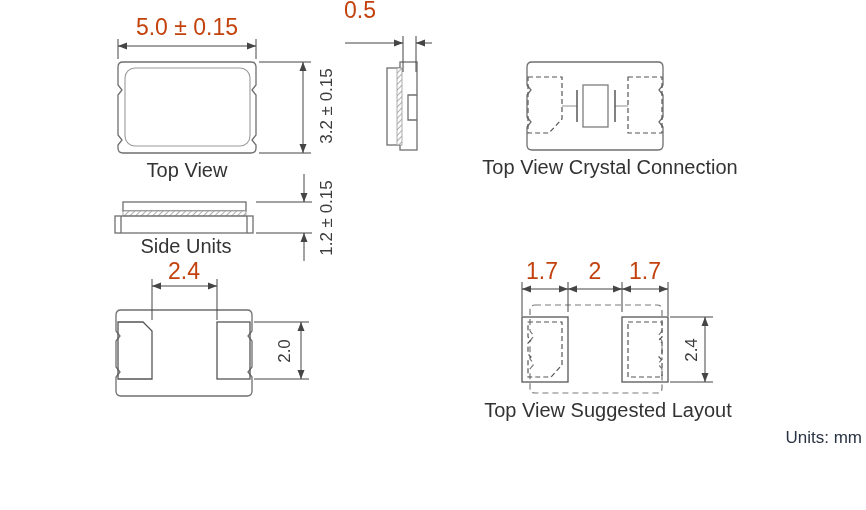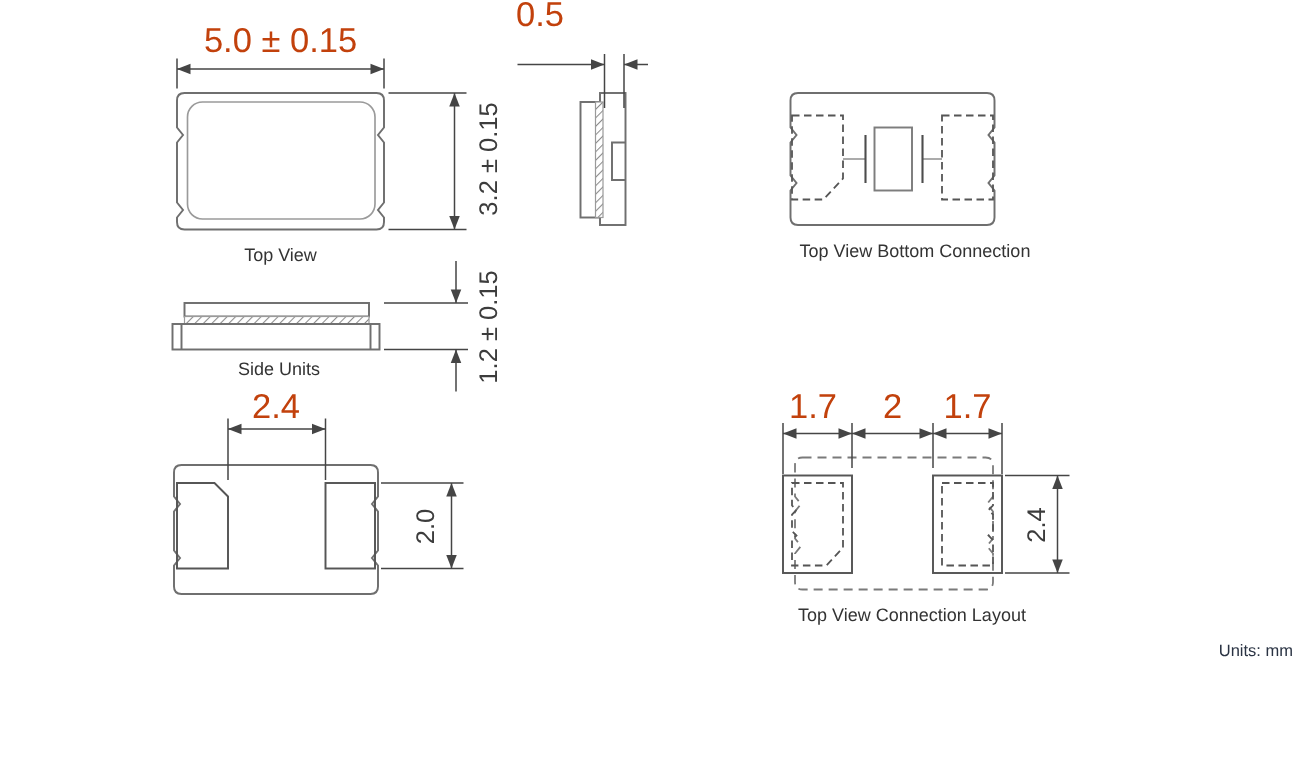--- a/index.html
+++ b/index.html
@@ -24,26 +24,26 @@
     font-size:23px;color:#c2410c;line-height:1;
     transform:translate(-50%,-50%);
   }
   .dim-v{
     position:absolute;white-space:nowrap;
     font-size:17px;color:#3c3c3c;line-height:1;
     transform:translate(-50%,-50%) rotate(-90deg);
   }
   .view-label{
     position:absolute;white-space:nowrap;
-    font-size:12px;color:#333333;line-height:1;
+    font-size:20px;color:#333333;line-height:1;
     transform:translate(-50%,-50%);
   }
   .units{
     position:absolute;white-space:nowrap;
-    font-size:11px;color:#2a3343;line-height:1;
+    font-size:17px;color:#2a3343;line-height:1;
     right:4px;top:429px;
   }
 </style>
 </head>
 <body>
 
 <div class="canvas">
 
   <svg width="866" height="510" viewBox="0 0 866 510">
     <defs>
@@ -139,28 +139,28 @@
       <line class="ln-dim" x1="705" y1="317" x2="705" y2="382" marker-start="url(#arr)" marker-end="url(#arr)"></line>
     </g>
   </svg>
 
   <div class="dim" style="left:187px;top:27px">5.0 ± 0.15</div>
   <div class="dim-v" style="left:326px;top:106px">3.2 ± 0.15</div>
   <div class="view-label" style="left:187px;top:170px">Top View</div>
 
   <div class="dim" style="left:360px;top:10px">0.5</div>
 
-  <div class="view-label" style="left:610px;top:167px">Top View Bottom Connection</div>
+  <div class="view-label" style="left:610px;top:167px">Top View Crystal Connection</div>
 
   <div class="dim-v" style="left:326px;top:218px">1.2 ± 0.15</div>
   <div class="view-label" style="left:186px;top:246px">Side Units</div>
 
   <div class="dim" style="left:184px;top:271px">2.4</div>
   <div class="dim-v" style="left:284px;top:351px">2.0</div>
 
   <div class="dim" style="left:542px;top:271px">1.7</div>
   <div class="dim" style="left:595px;top:271px">2</div>
   <div class="dim" style="left:645px;top:271px">1.7</div>
   <div class="dim-v" style="left:691px;top:350px">2.4</div>
-  <div class="view-label" style="left:608px;top:410px">Top View Connection Layout</div>
+  <div class="view-label" style="left:608px;top:410px">Top View Suggested Layout</div>
 
   <div class="units">Units: mm</div>
 </div>
 
 </body></html>

